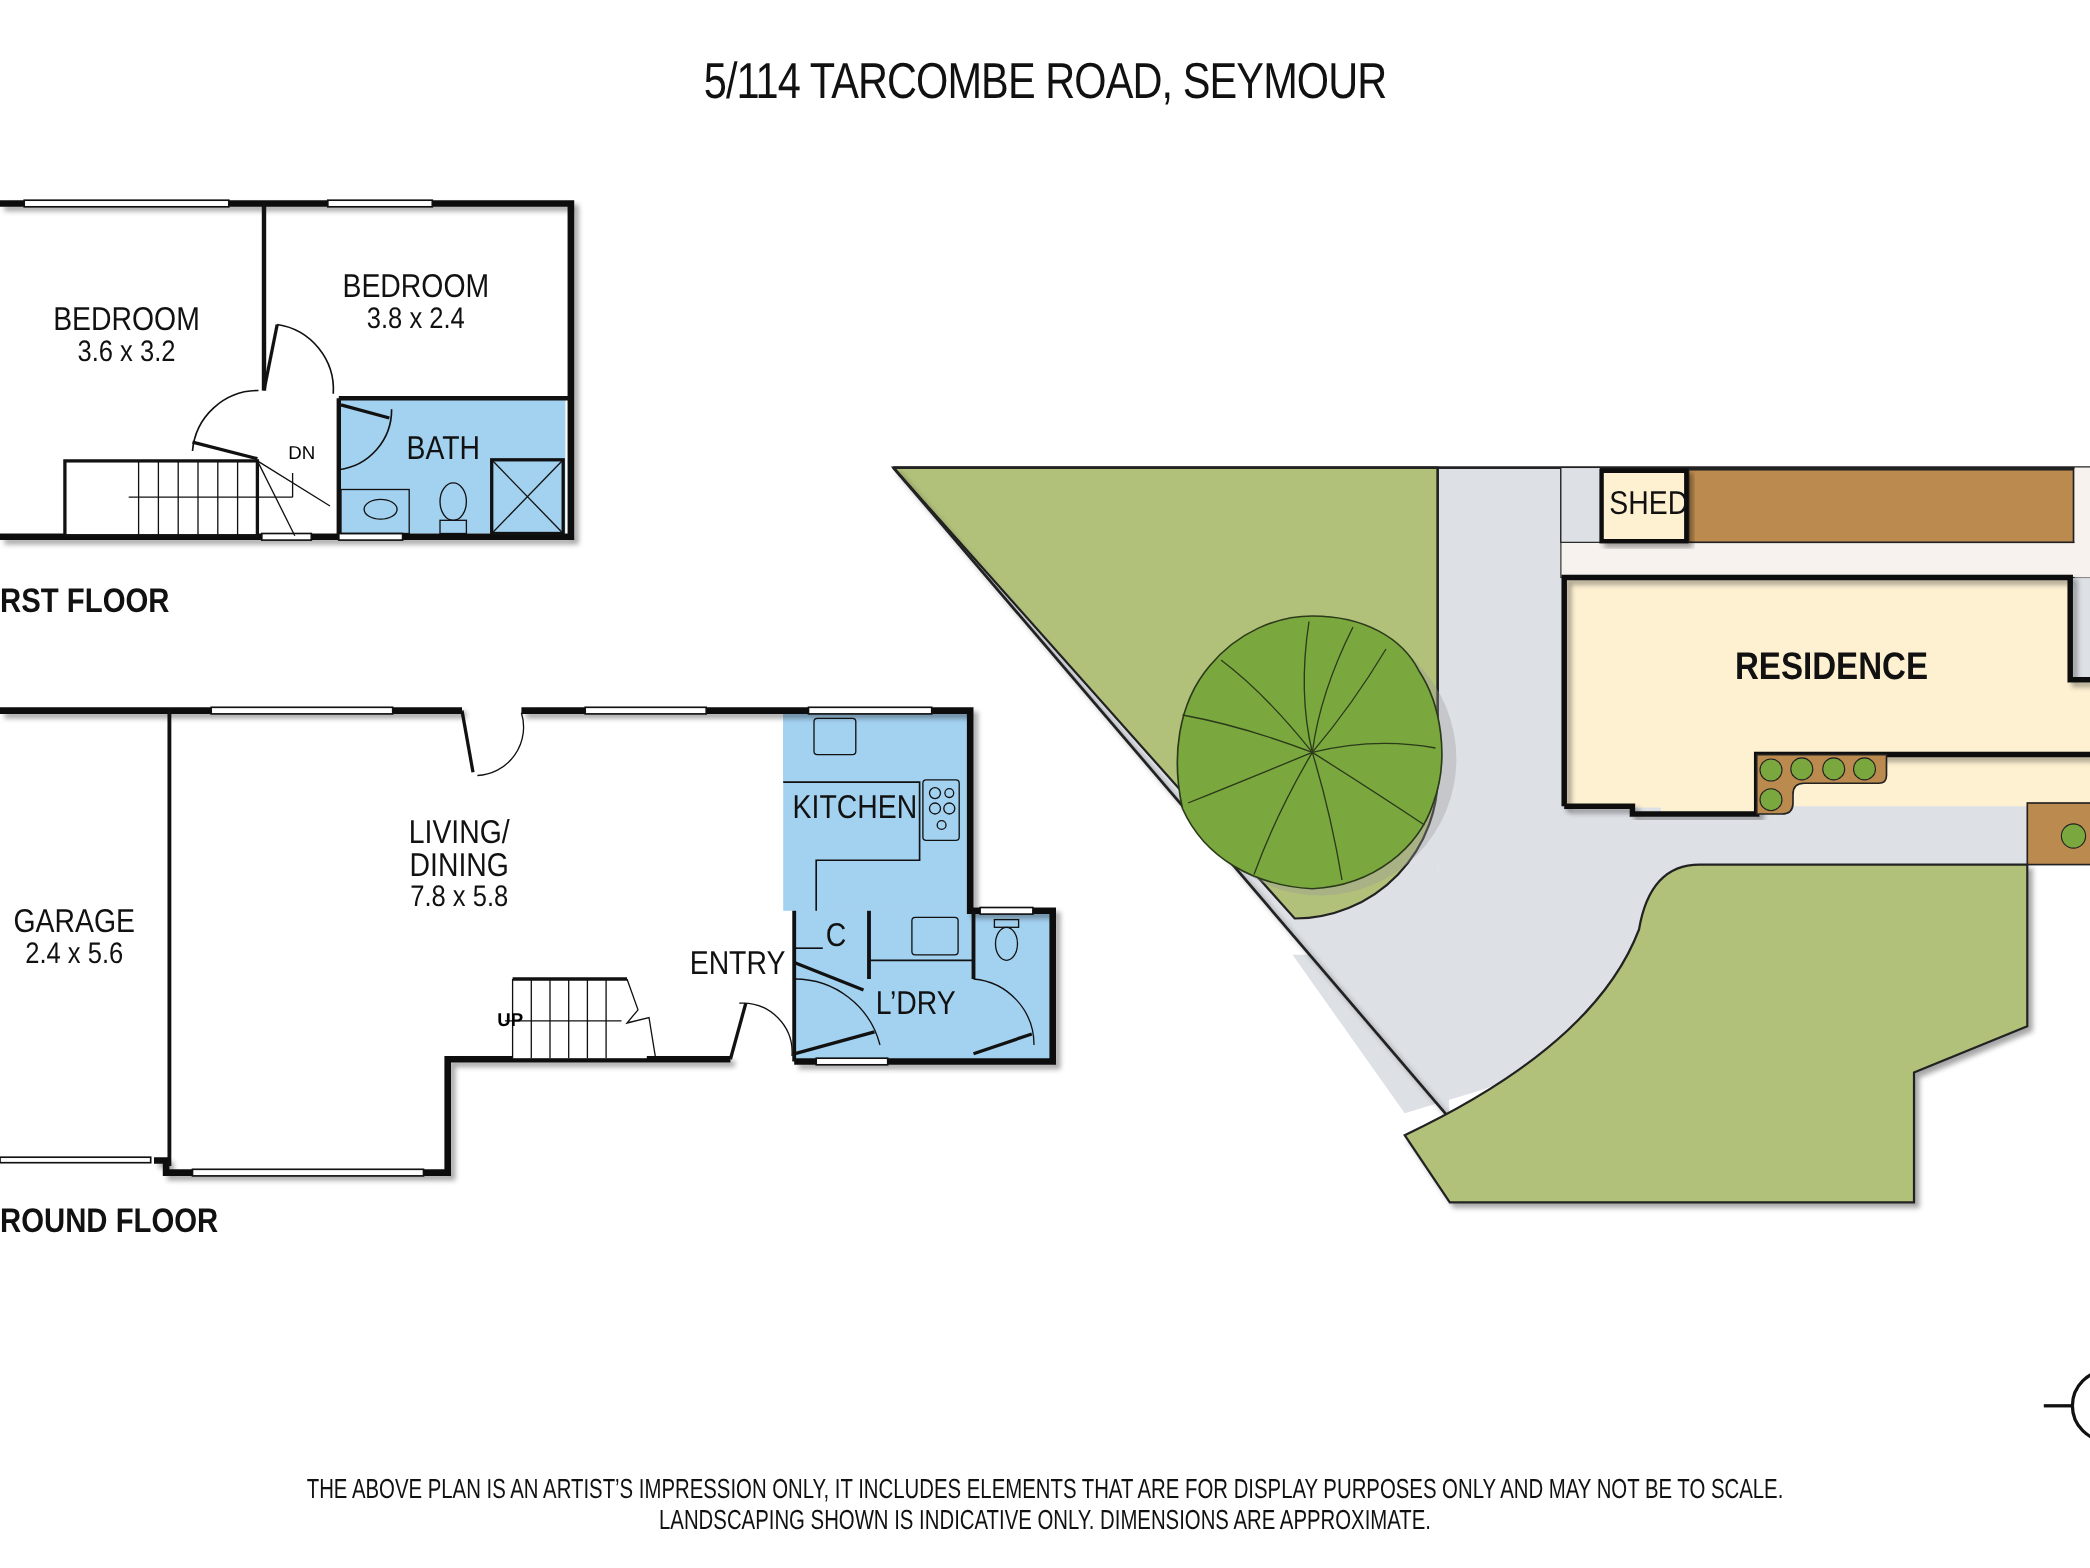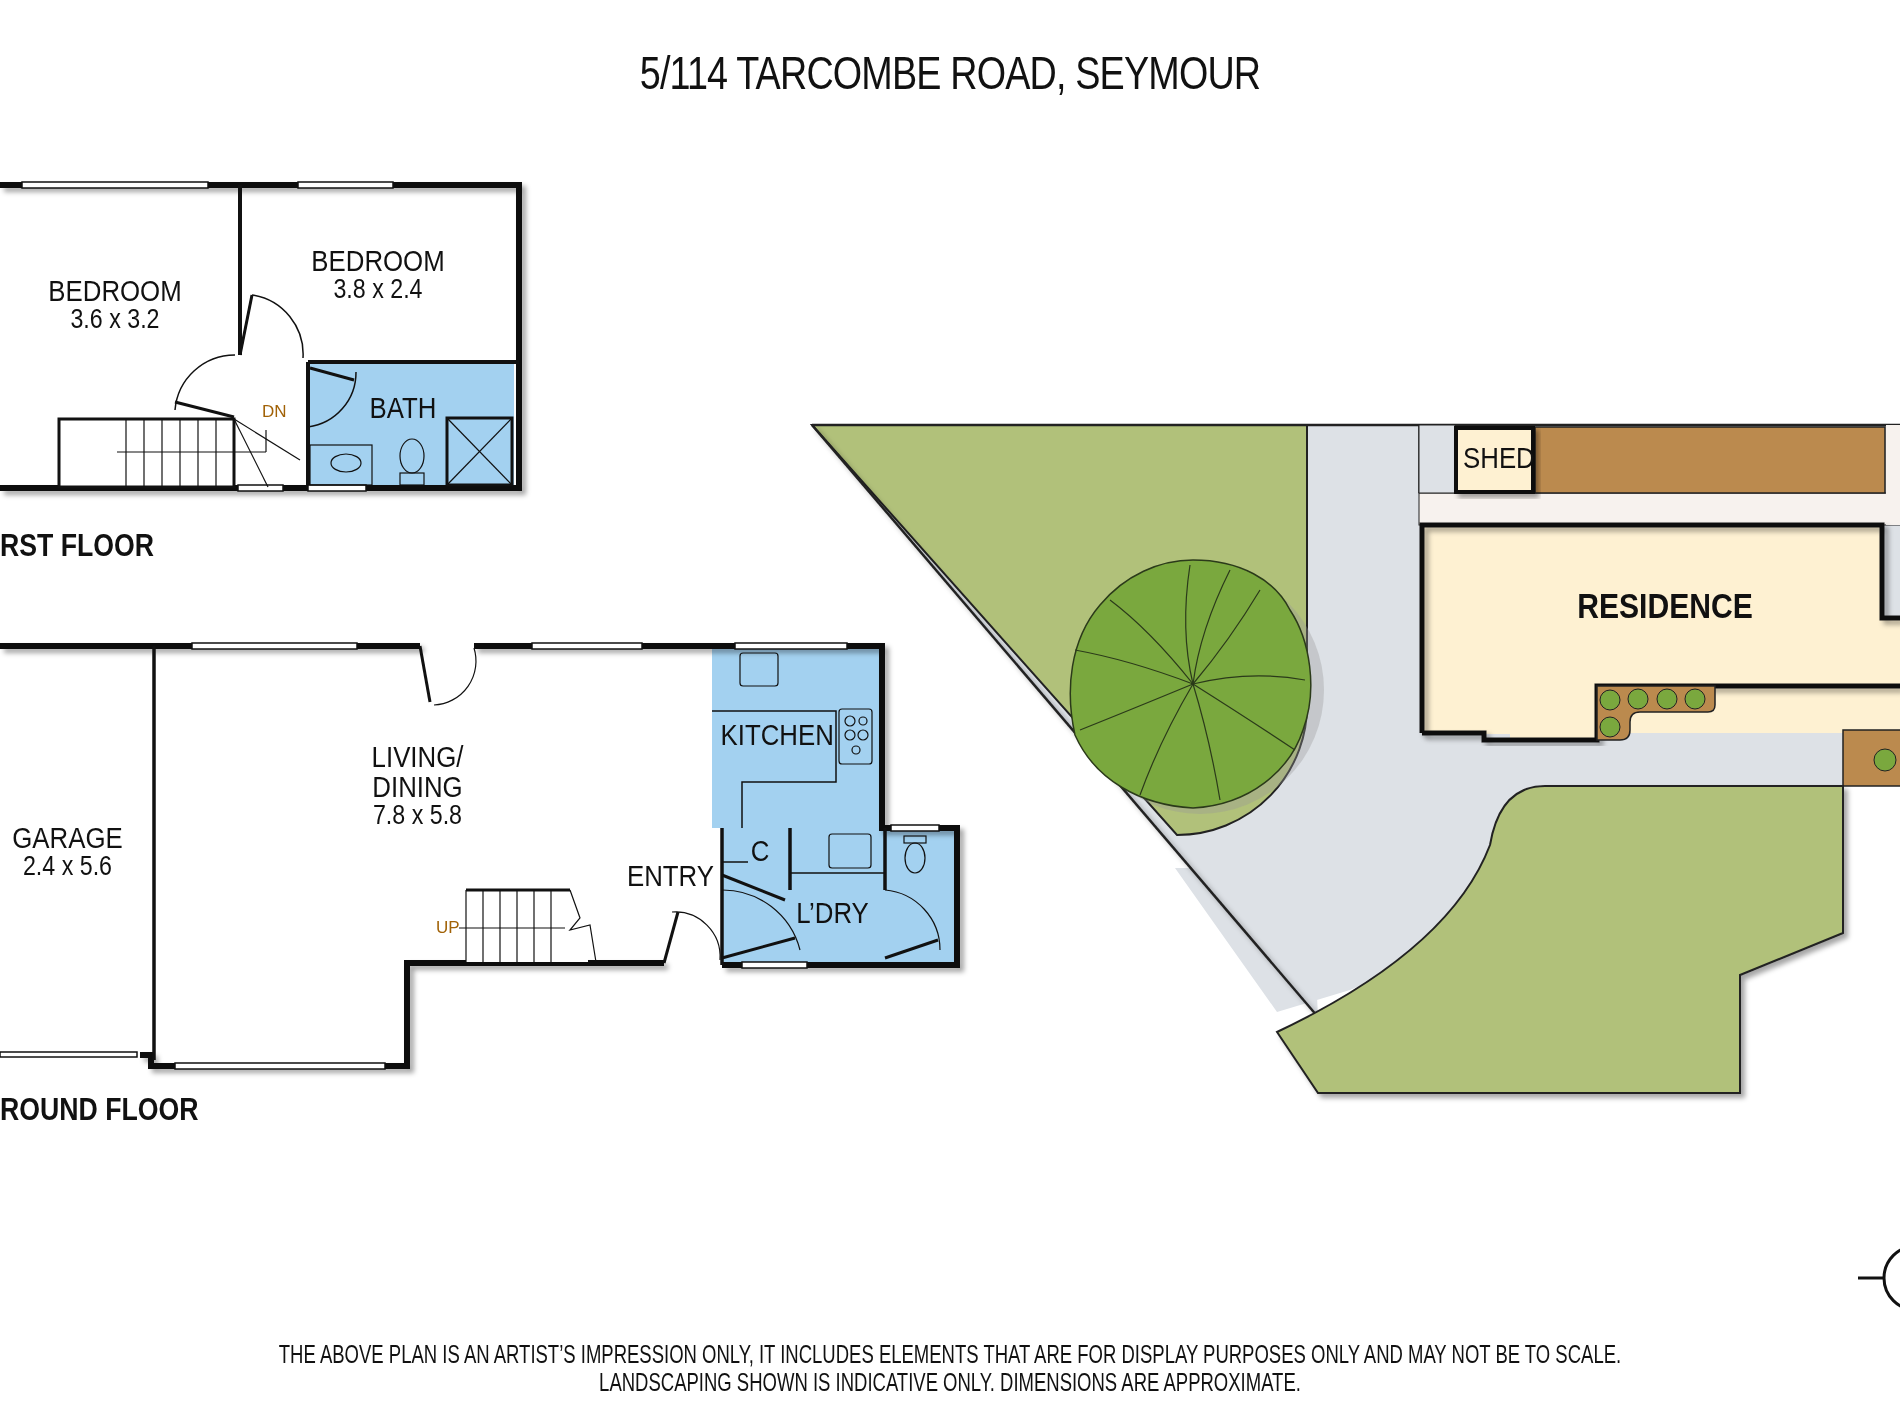--- a/index.html
+++ b/index.html
@@ -10,21 +10,21 @@
            font-family:"Liberation Sans", sans-serif; font-size:46px; font-weight:normal;
            letter-spacing:-1px; color:#111; transform:scaleX(0.82); transform-origin:center; }
   .disclaimer { position:absolute; left:0; top:1340px; width:1900px; text-align:center;
            font-size:25px; line-height:28px; color:#111; transform:scaleX(0.74); transform-origin:center; }
   .floor-label { position:absolute; font-weight:bold; font-size:31px; color:#111;
            transform:scaleX(0.86); transform-origin:left; white-space:nowrap; }
   .room { position:absolute; text-align:center; color:#111; line-height:1; transform:scaleX(0.86); }
   .room .name { font-size:30px; display:block; }
   .room .dim { font-size:27px; display:block; }
   .room.bold .name { font-weight:bold; font-size:35px; }
-  .small { position:absolute; font-size:17px; color:#a16207; }
+  .small { position:absolute; font-size:17px; color:#000000; }
 </style>
 </head>
 <body>
 
 <svg id="plan" viewBox="0 0 1900 1425" xmlns="http://www.w3.org/2000/svg">
   <defs>
     <filter id="sh" x="-5%" y="-5%" width="115%" height="115%">
       <feDropShadow dx="4" dy="4" stdDeviation="2.5" flood-color="#000" flood-opacity="0.35"></feDropShadow>
     </filter>
   </defs>
@@ -239,21 +239,21 @@
 </div>
 <div class="room" style="left:620px;top:861px;width:100px;">
   <span class="name">ENTRY</span>
 </div>
 <div class="room" style="left:740px;top:836px;width:40px;">
   <span class="name">C</span>
 </div>
 <div class="room" style="left:785px;top:898px;width:95px;">
   <span class="name">L’DRY</span>
 </div>
-<div class="small" style="left:436px;top:918px;">UP</div>
+<div class="small" style="left:452px;top:918px;font-weight:bold;">UP</div>
 <div class="floor-label" style="left:0;top:1092px;">ROUND FLOOR</div>
 
 <div class="room" style="left:1458px;top:443px;width:72px;">
   <span class="name">SHED</span>
 </div>
 <div class="room bold" style="left:1560px;top:588px;width:210px;">
   <span class="name">RESIDENCE</span>
 </div>
 
 <div class="disclaimer">

